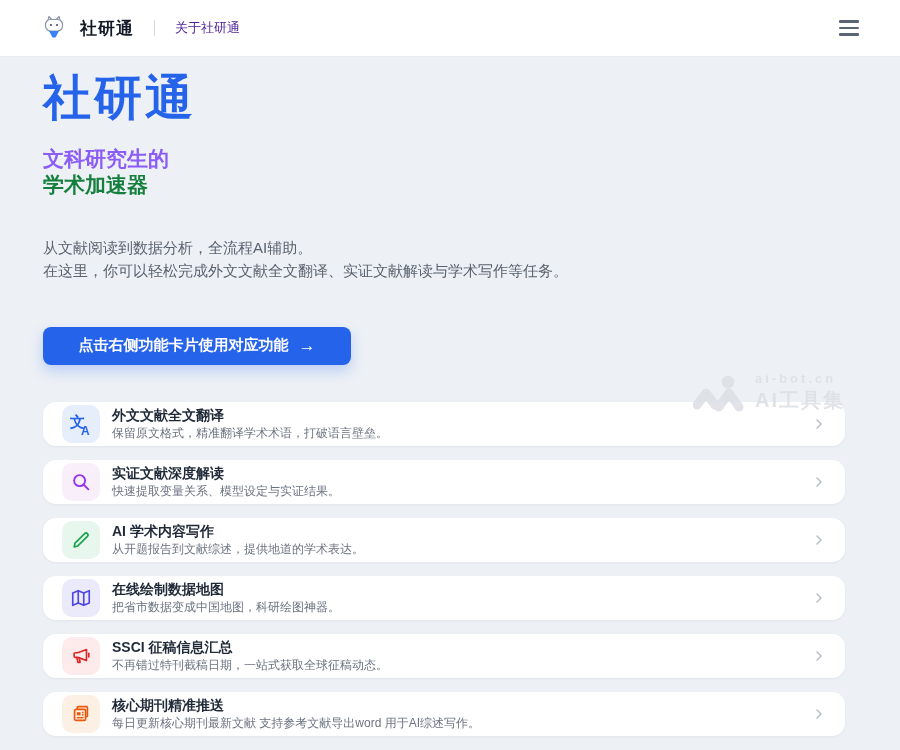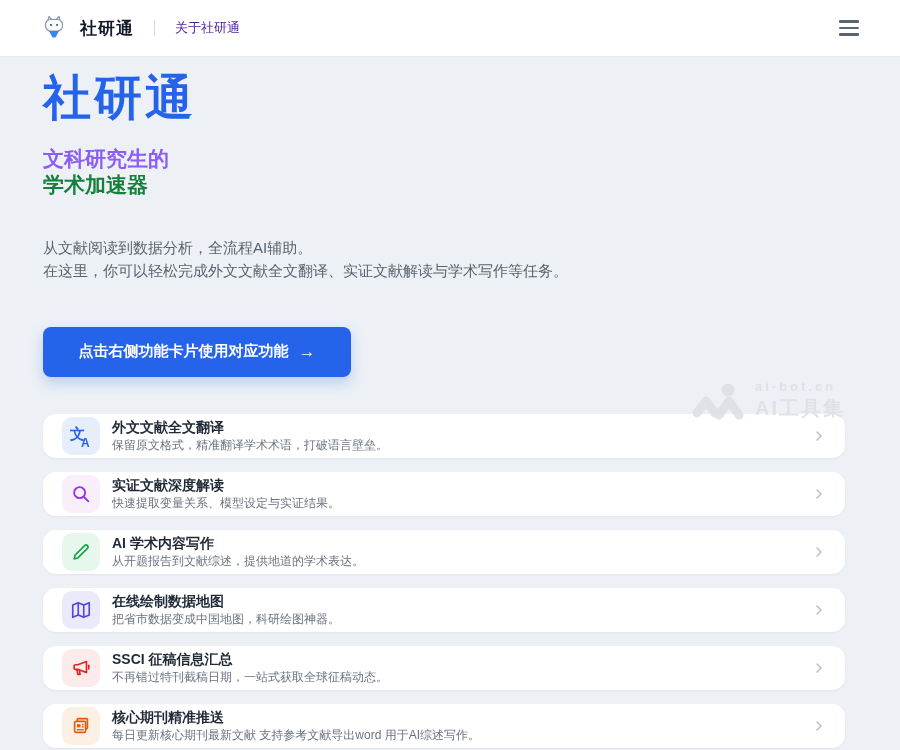--- a/index.html
+++ b/index.html
@@ -37,41 +37,41 @@
     letter-spacing: 3px;
     line-height: 1.1;
   }
   .hero-sub { margin-top: 20px; font-size: 21px; font-weight: 700; line-height: 28px; }
   .hero-sub .dark { color: #8b5cf6; }
   .hero-sub .blue { color: #15803d; font-family: Liberation Mono, monospace; }
   .hero-desc { margin-top: 35px; font-size: 15px; color: #59626e; line-height: 23px; }
   .cta-btn {
     margin-top: 45px;
     width: 308px;
-    height: 50px;
+    height: 38px;
     background: #2563eb;
     border: none;
     border-radius: 8px;
     color: #ffffff;
     font-size: 15px;
     font-weight: 700;
     font-family: "Liberation Sans", "DejaVu Sans", sans-serif;
     cursor: pointer;
     display: flex;
     align-items: center;
     justify-content: center;
     gap: 10px;
     box-shadow: 0 6px 14px rgba(37,99,235,0.25);
   }
   .cta-arrow { font-size: 17px; font-weight: 700; }
 
   
   .watermark {
     position: absolute;
-    top: 322px;
+    top: 314px;
     right: 55px;
     display: flex;
     align-items: center;
     gap: 10px;
     opacity: 0.85;
     pointer-events: none;
   }
   .wm-text { display: flex; flex-direction: column; align-items: flex-start; }
   .wm-line1 { font-size: 13px; font-weight: 700; letter-spacing: 3px; color: #dcdfe4; }
   .wm-line2 { font-size: 20px; font-weight: 700; letter-spacing: 2px; color: #dcdfe4; margin-top: 1px; }

